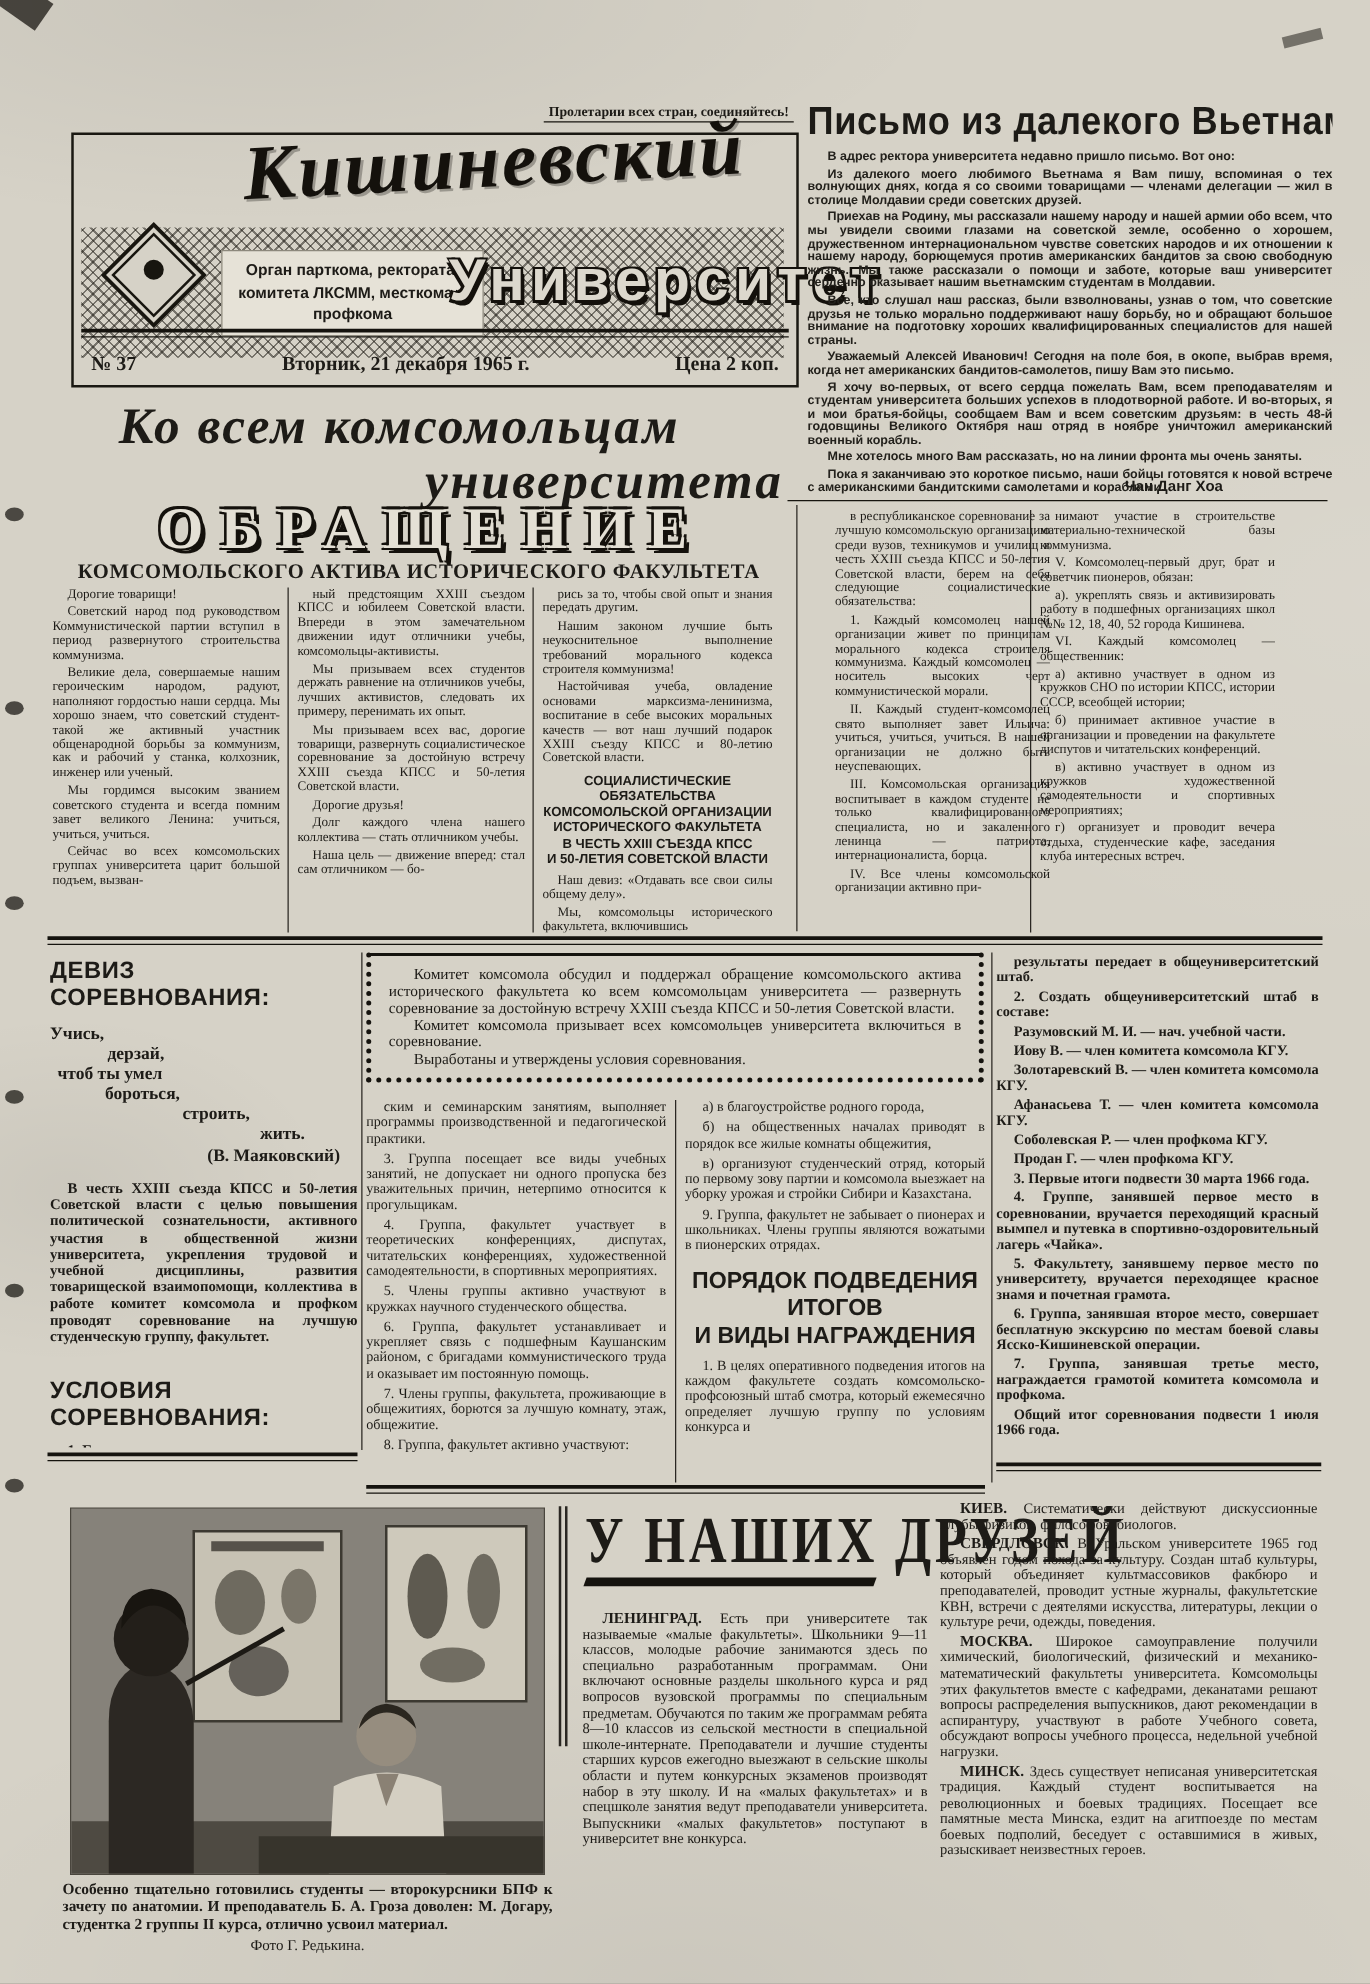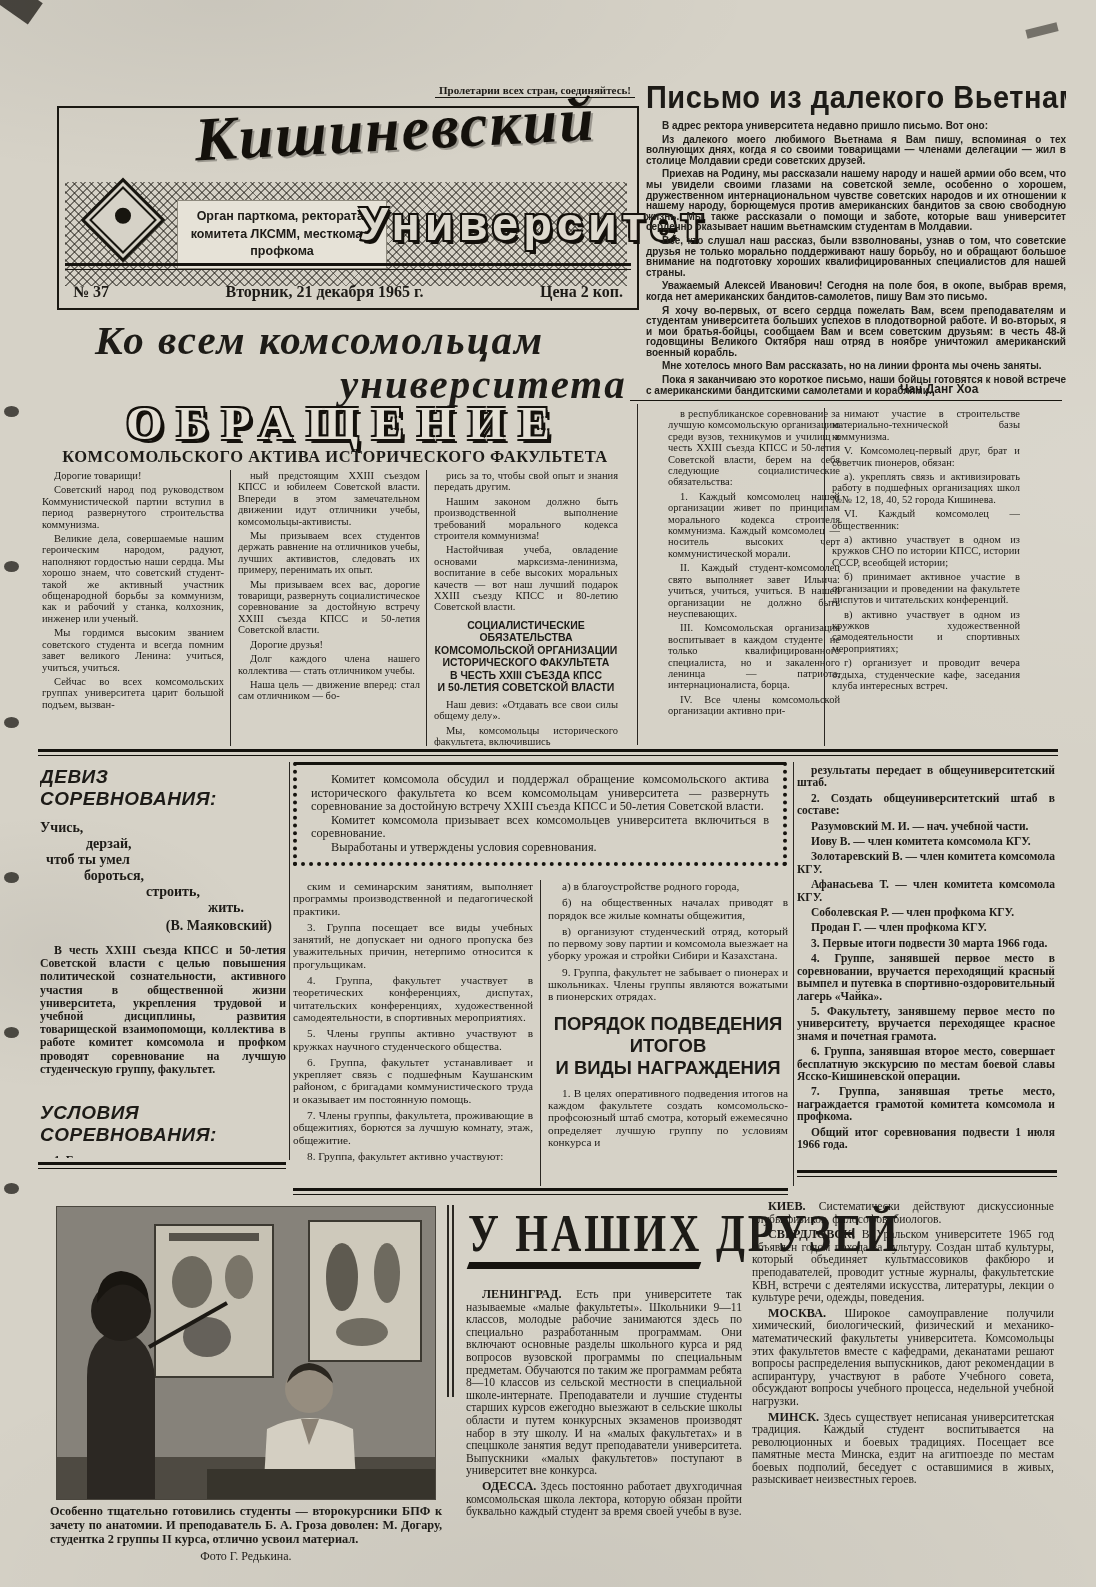--- a/index.html
+++ b/index.html
@@ -61,21 +61,21 @@
 
   
   .col{overflow:hidden;}
   .col p{margin:0 0 3px 0;text-indent:12px;text-align:justify;font-size:10.5px;line-height:11.4px;}
   .subhead-lines{margin:6px 0 5px;text-align:center;font-family:"Liberation Sans",sans-serif;
      font-weight:bold;font-size:10.5px;line-height:12.5px;}
   .subhead-lines div{white-space:nowrap;}
 
   
   .mid-left{left:40px;top:766px;width:246px;height:392px;overflow:hidden;}
-  .mid-head{font-family:"Liberation Sans",sans-serif;font-weight:bold;font-size:19px;letter-spacing:.5px;margin:0 0 10px;font-style:italic;}
+  .mid-head{font-family:"Liberation Sans",sans-serif;font-weight:bold;font-size:19px;letter-spacing:.5px;margin:0 0 10px;}
   .verse p{margin:0;font-weight:bold;font-size:14px;line-height:16px;}
   .verse p:nth-child(2){margin-left:46px;}
   .verse p:nth-child(3){margin-left:6px;}
   .verse p:nth-child(4){margin-left:44px;}
   .verse p:nth-child(5){margin-left:106px;}
   .verse p:nth-child(6){margin-left:168px;}
   .verse-author{font-weight:bold;font-size:14px;text-align:right;margin:2px 14px 10px 0;}
   .mid-left .para p, .mid-left .items p{margin:0 0 3px;text-indent:14px;text-align:justify;
      font-weight:bold;font-size:11.8px;line-height:13.2px;}
   .cond-head{margin:26px 0 8px;}
@@ -172,21 +172,21 @@
       <p>Мы призываем всех студентов держать равнение на отличников учебы, лучших активистов, следовать их примеру, перенимать их опыт.</p>
       <p>Мы призываем всех вас, дорогие товарищи, развернуть социалистическое соревнование за достойную встречу XXIII съезда КПСС и 50-летия Советской власти.</p>
       <p>Дорогие друзья!</p>
       <p>Долг каждого члена нашего коллектива — стать отличником учебы.</p>
       <p>Наша цель — движение вперед: стал сам отличником — бо-</p>
     </div>
   <div class="rule-v" style="left:426px;top:470px;height:276px;"></div>
   <div class="abs col" style="left:434px;top:470px;width:184px;height:276px;">
     <div>
         <p>рись за то, чтобы свой опыт и знания передать другим.</p>
-        <p>Нашим законом должно быть производственной выполнение требований морального кодекса строителя коммунизма!</p>
+        <p>Нашим законом лучшие быть неукоснительное выполнение требований морального кодекса строителя коммунизма!</p>
         <p>Настойчивая учеба, овладение основами марксизма-ленинизма, воспитание в себе высоких моральных качеств — вот наш лучший подарок XXIII съезду КПСС и 80-летию Советской власти.</p>
       </div>
     <div class="subhead-lines">
         <div>СОЦИАЛИСТИЧЕСКИЕ</div>
         <div>ОБЯЗАТЕЛЬСТВА</div>
         <div>КОМСОМОЛЬСКОЙ ОРГАНИЗАЦИИ</div>
         <div>ИСТОРИЧЕСКОГО ФАКУЛЬТЕТА</div>
         <div>В ЧЕСТЬ XXIII СЪЕЗДА КПСС</div>
         <div>И 50-ЛЕТИЯ СОВЕТСКОЙ ВЛАСТИ</div>
       </div>
@@ -321,21 +321,20 @@
     <div class="credit">Фото Г. Редькина.</div>
   </div>
 
   <div class="rule-v" style="left:447px;top:1205px;height:192px;width:2px;"></div>
   <div class="rule-v" style="left:452px;top:1205px;height:192px;width:2px;"></div>
 
   <div class="abs friends-head">У НАШИХ ДРУЗЕЙ</div>
   <div class="abs friends-bar"></div>
   <div class="abs col friends-col" style="left:466px;top:1288px;width:276px;height:272px;">
       <p><b>ЛЕНИНГРАД. </b>Есть при университете так называемые «малые факультеты». Школьники 9—11 классов, молодые рабочие занимаются здесь по специально разработанным программам. Они включают основные разделы школьного курса и ряд вопросов вузовской программы по специальным предметам. Обучаются по таким же программам ребята 8—10 классов из сельской местности в специальной школе-интернате. Преподаватели и лучшие студенты старших курсов ежегодно выезжают в сельские школы области и путем конкурсных экзаменов производят набор в эту школу. И на «малых факультетах» и в спецшколе занятия ведут преподаватели университета. Выпускники «малых факультетов» поступают в университет вне конкурса.</p>
-      <p><b>ОДЕССА. </b>Здесь постоянно работает двухгодичная комсомольская школа лектора, которую обязан пройти буквально каждый студент за время своей учебы в вузе.</p>
     </div>
   <div class="abs col friends-col" style="left:752px;top:1200px;width:302px;height:372px;">
       <p><b>КИЕВ. </b>Систематически действуют дискуссионные клубы физиков, философов, биологов.</p>
       <p><b>СВЕРДЛОВСК. </b>В Уральском университете 1965 год объявлен годом похода за культуру. Создан штаб культуры, который объединяет культмассовиков факбюро и преподавателей, проводит устные журналы, факультетские КВН, встречи с деятелями искусства, литературы, лекции о культуре речи, одежды, поведения.</p>
       <p><b>МОСКВА. </b>Широкое самоуправление получили химический, биологический, физический и механико-математический факультеты университета. Комсомольцы этих факультетов вместе с кафедрами, деканатами решают вопросы распределения выпускников, дают рекомендации в аспирантуру, участвуют в работе Учебного совета, обсуждают вопросы учебного процесса, недельной учебной нагрузки.</p>
       <p><b>МИНСК. </b>Здесь существует неписаная университетская традиция. Каждый студент воспитывается на революционных и боевых традициях. Посещает все памятные места Минска, ездит на агитпоезде по местам боевых подполий, беседует с оставшимися в живых, разыскивает неизвестных героев.</p>
     </div>
 
 </div>
 

